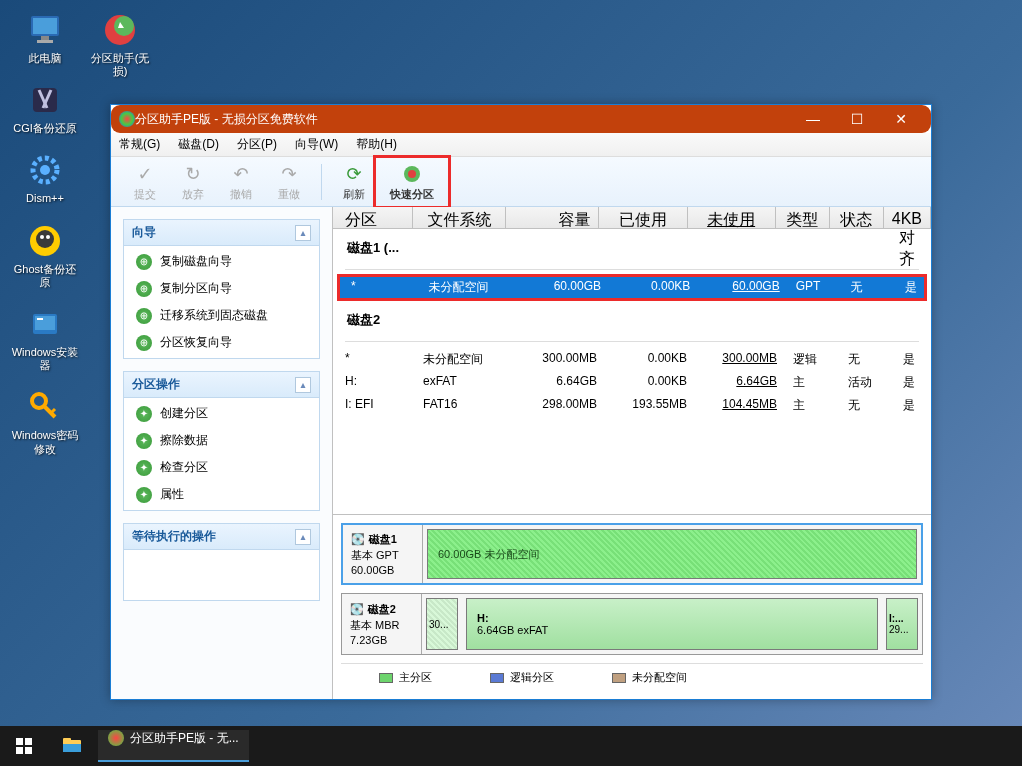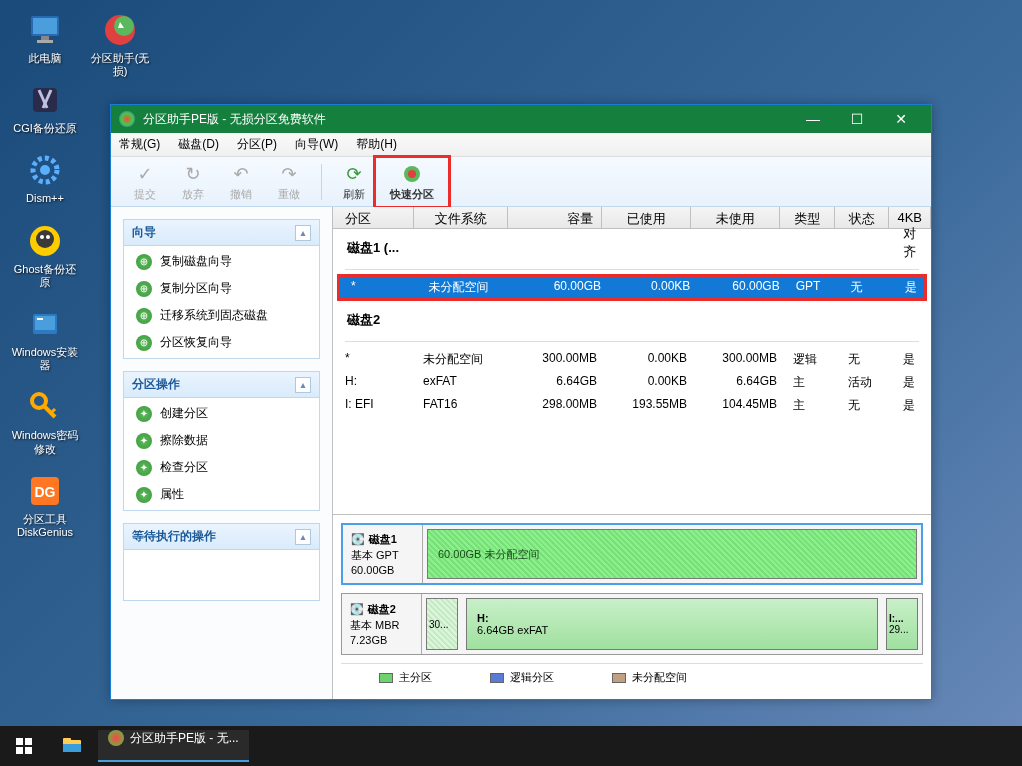--- a/index.html
+++ b/index.html
@@ -12,21 +12,21 @@
 .dicon-img { width: 40px; height: 40px; display: flex; align-items: center; justify-content: center; }
 .dicon-label { color: #fff; font-size: 11px; text-align: center; text-shadow: 1px 1px 2px rgba(0,0,0,0.8); line-height: 1.2; }
 
 
 .taskbar { position: absolute; bottom: 0; left: 0; right: 0; height: 40px; background: #1a1a1a; display: flex; align-items: center; }
 .taskbar-btn { width: 48px; height: 40px; display: flex; align-items: center; justify-content: center; color: #fff; }
 .taskbar-app { height: 32px; background: #2a2a2a; margin: 0 2px; padding: 0 10px; display: flex; color: #fff; font-size: 12px; gap: 6px; border-bottom: 2px solid #4a9edb; }
 
 
 .window { position: absolute; top: 104px; left: 110px; width: 822px; height: 596px; background: #fff; border: 1px solid #1a7dd4; display: flex; flex-direction: column; box-shadow: 0 0 10px rgba(0,0,0,0.3); }
-.titlebar { height: 28px; background: #15803d; display: flex; align-items: center; padding: 0 8px; gap: 8px; }
+.titlebar { height: 28px; background: #c2410c; display: flex; align-items: center; padding: 0 8px; gap: 0; border-radius: 9px; }
 .titlebar-icon { width: 16px; height: 16px; background: radial-gradient(#ff4444, #44cc44, #4444ff); border-radius: 50%; }
 .titlebar-text { color: #fff; font-size: 12px; flex: 1; }
 .titlebar-controls { display: flex; }
 .titlebar-ctrl { width: 44px; height: 28px; color: #fff; display: flex; align-items: center; justify-content: center; font-size: 14px; }
 
 .menubar { height: 24px; background: linear-gradient(#fafafa, #f0f0f0); display: flex; align-items: center; padding: 0 8px; gap: 18px; border-bottom: 1px solid #ddd; font-size: 12px; }
 .menu-item { cursor: pointer; }
 
 .toolbar { height: 50px; background: linear-gradient(#f5faff, #e8f2fc); display: flex; align-items: center; padding: 0 10px; border-bottom: 1px solid #c0d8ee; }
 .tool-btn { display: flex; flex-direction: column; align-items: center; padding: 2px 12px; gap: 1px; cursor: pointer; font-size: 11px; color: #333; }
@@ -42,27 +42,27 @@
 .side-header { background: linear-gradient(#eaf4fe, #d9ebfb); padding: 4px 8px; font-size: 12px; font-weight: bold; color: #1a5a9a; display: flex; justify-content: space-between; align-items: center; border-bottom: 1px solid #c0d8ee; }
 .collapse-btn { width: 16px; height: 16px; border: 1px solid #b0c8de; background: #fff; display: flex; align-items: center; justify-content: center; font-size: 9px; color: #6a8aba; cursor: pointer; }
 .side-list { padding: 2px 0; background: #fff; }
 .side-item { padding: 5px 12px; font-size: 12px; display: flex; align-items: center; gap: 8px; cursor: pointer; }
 .side-item-icon { width: 16px; height: 16px; background: radial-gradient(#5cb85c, #3a9a3a); border-radius: 50%; display: flex; align-items: center; justify-content: center; color: #fff; font-size: 10px; }
 
 .main { flex: 1; display: flex; flex-direction: column; min-width: 0; }
 
 
 .ptable { flex: 1; overflow: auto; }
-.ptable-header { display: flex; background: linear-gradient(#f5f5f5, #e8e8e8); border-bottom: 1px solid #c0c0c0; height: 22px; font-size: 13px; }
+.ptable-header { display: flex; background: linear-gradient(#f5f5f5, #e8e8e8); border-bottom: 1px solid #c0c0c0; height: 22px; font-size: 16px; }
 .ptable-header > div { border-right: 1px solid #c0c0c0; padding: 3px 8px; text-align: center; }
 .col-part { width: 82px; text-align: left !important; padding-left: 12px !important; }
 .col-fs { width: 95px; }
 .col-cap { width: 95px; text-align: right !important; }
 .col-used { width: 90px; text-align: right; }
-.col-free { width: 90px; text-align: right; }
+.col-free { width: 90px; text-align: right; text-decoration: underline; }
 .col-type { width: 55px; }
 .col-status { width: 55px; }
 .col-4kb { flex: 1; }
 
 .disk-group-header { padding: 10px 14px 6px; font-size: 13px; font-weight: bold; }
 .ptable-row { display: flex; font-size: 12px; padding: 3px 0; }
 .ptable-row > div { padding: 0 8px; }
 .ptable-row.selected { background: #1279d6; color: #fff; outline: 3px solid #ec2b2b; outline-offset: -1px; margin: 2px 6px; }
 .ptable-row.selected .col-part { padding-left: 12px !important; }
 .group-sep { border-bottom: 1px solid #ddd; margin: 6px 12px; }
@@ -142,29 +142,20 @@
   </div>
   <div class="dicon">
     <div class="dicon-img">
         <svg width="36" height="36">
           <circle cx="12" cy="12" r="7" fill="none" stroke="#ffaa00" stroke-width="4"></circle>
           <line x1="16" y1="16" x2="28" y2="28" stroke="#ffaa00" stroke-width="4"></line>
           <line x1="24" y1="24" x2="28" y2="20" stroke="#ffaa00" stroke-width="3"></line>
         </svg>
       </div>
     <div class="dicon-label">Windows密码修改</div>
-  </div>
-  <div class="dicon">
-    <div class="dicon-img">
-        <svg width="36" height="36">
-          <rect x="4" y="4" width="28" height="28" rx="4" fill="#ff7722"></rect>
-          <text x="18" y="24" text-anchor="middle" fill="#fff" font-size="14" font-weight="bold">DG</text>
-        </svg>
-      </div>
-    <div class="dicon-label">分区工具DiskGenius</div>
   </div>
 </div>
 
 <div class="desktop-icons-col2">
   <div class="dicon">
     <div class="dicon-img">
         <svg width="36" height="36">
           <circle cx="18" cy="18" r="15" fill="#e04040"></circle>
           <circle cx="22" cy="14" r="10" fill="#5cb85c"></circle>
           <path d="M18 10 L16 16 L22 16 Z" fill="#fff"></path>

